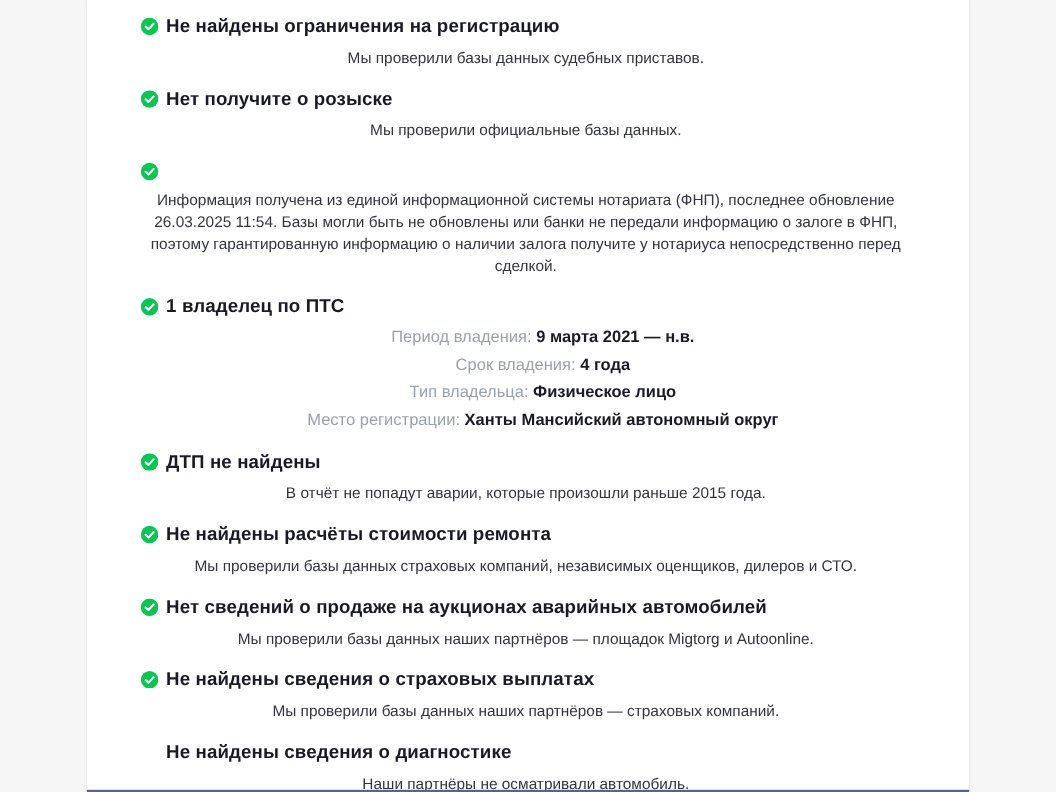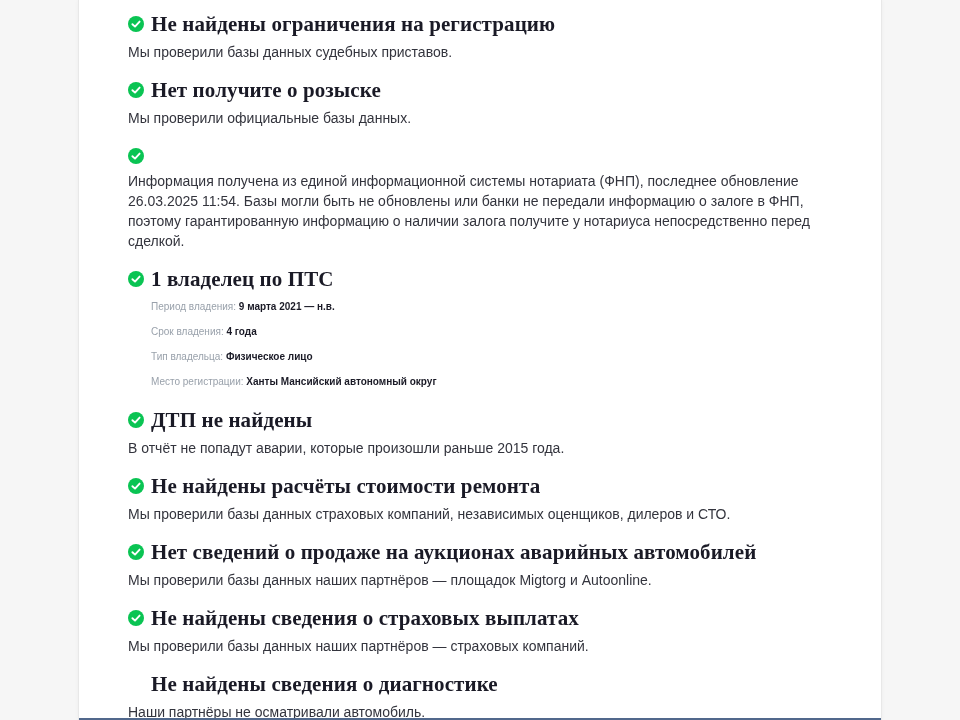--- a/index.html
+++ b/index.html
@@ -37,38 +37,39 @@
     align-items: flex-start;
     gap: 7px;
     margin-bottom: 7px;
   }
   .check-icon {
     flex: 0 0 16px;
     width: 16px; height: 16px;
     margin-top: 3px;
   }
   .section-title {
-    font-size: 21px;
+    font-size: 17px;
     line-height: 22px;
     font-weight: bold;
     color: var(--title-color);
     letter-spacing: 0.1px;
-    font-family: Liberation Serif, serif;
   }
   .section-body {
     font-size: 14px;
     line-height: 20px;
     color: var(--body-color);
     max-width: 700px;
+    text-align: center;
   }
   .section-details { margin-left: 23px; margin-top: 3px; }
   .detail-row {
-    font-size: 10px;
+    font-size: 15px;
     line-height: 20px;
     margin-bottom: 5px;
+    text-align: center;
   }
   .detail-label { color: var(--label-color); }
   .detail-value { color: var(--title-color); font-weight: bold; }
   .bottom-line {
     position: absolute;
     left: 0; bottom: 0;
     width: 100%; height: 2px;
     background: var(--bottom-line-color);
   }
 </style>

